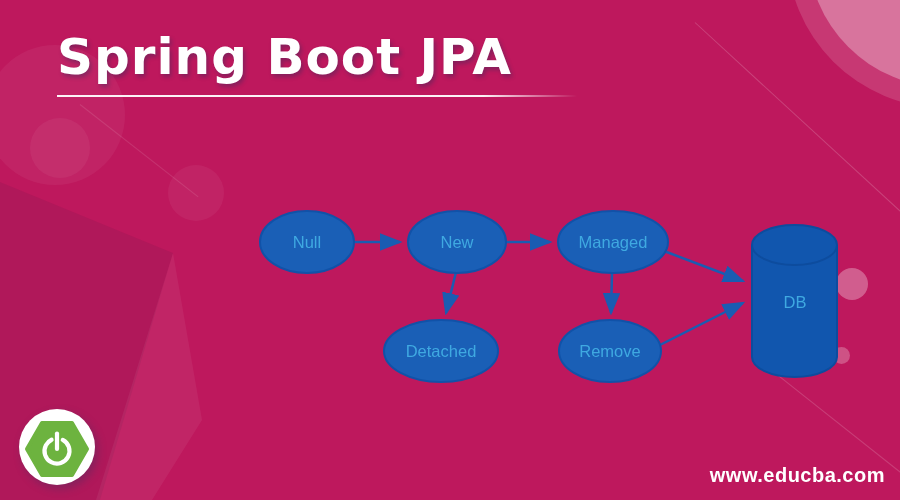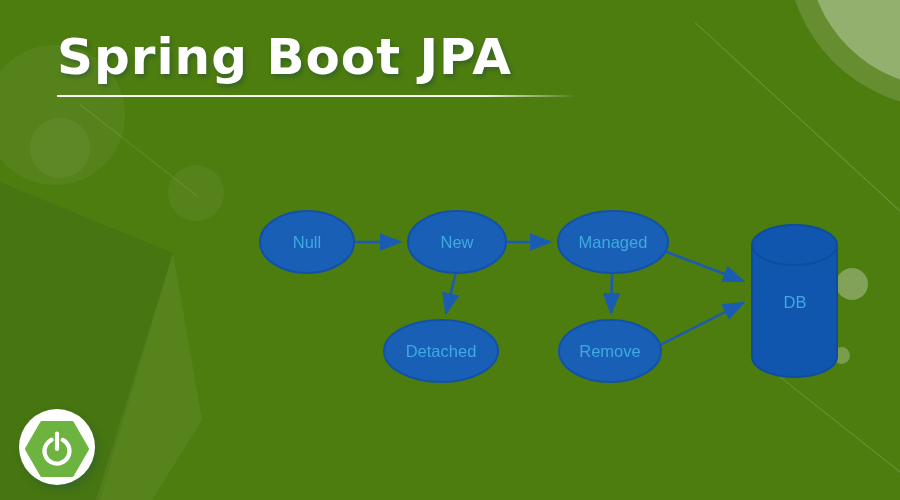--- a/index.html
+++ b/index.html
@@ -1,21 +1,21 @@
 <!DOCTYPE html>
 <html><head>
 <meta charset="utf-8">
 <style>
   html, body { margin: 0; padding: 0; background: #222; }
   .banner {
     position: relative;
     width: 900px;
     height: 500px;
     overflow: hidden;
-    background: #4d7c0f;
+    background: #be185d;
     font-family: "Liberation Sans", sans-serif;
   }
 
   
   .deco { position: absolute; pointer-events: none; }
   .corner-outer {
     left: 787px; top: -208px; width: 316px; height: 316px;
     border-radius: 50%; background: rgba(255,255,255,0.14);
   }
   .corner-inner {
@@ -153,14 +153,15 @@
 
   <svg class="spring-logo" width="80" height="80" viewBox="0 0 80 80">
     <circle cx="40" cy="40" r="38" fill="#ffffff"></circle>
     <polygon points="70,42 55,68 25,68 10,42 25,16 55,16" fill="#6db33f" stroke="#6db33f" stroke-width="4" stroke-linejoin="round"></polygon>
     <g>
       <circle cx="40" cy="44" r="12.5" fill="none" stroke="#ffffff" stroke-width="4.2" stroke-linecap="round" stroke-dasharray="66.5 12.1" transform="rotate(-62.5 40 44)"></circle>
       <line x1="40" y1="26.5" x2="40" y2="42" stroke="#ffffff" stroke-width="4.2" stroke-linecap="round"></line>
     </g>
   </svg>
 
+  <div class="website">www.educba.com</div>
 
 </div>
 
 </body></html>

